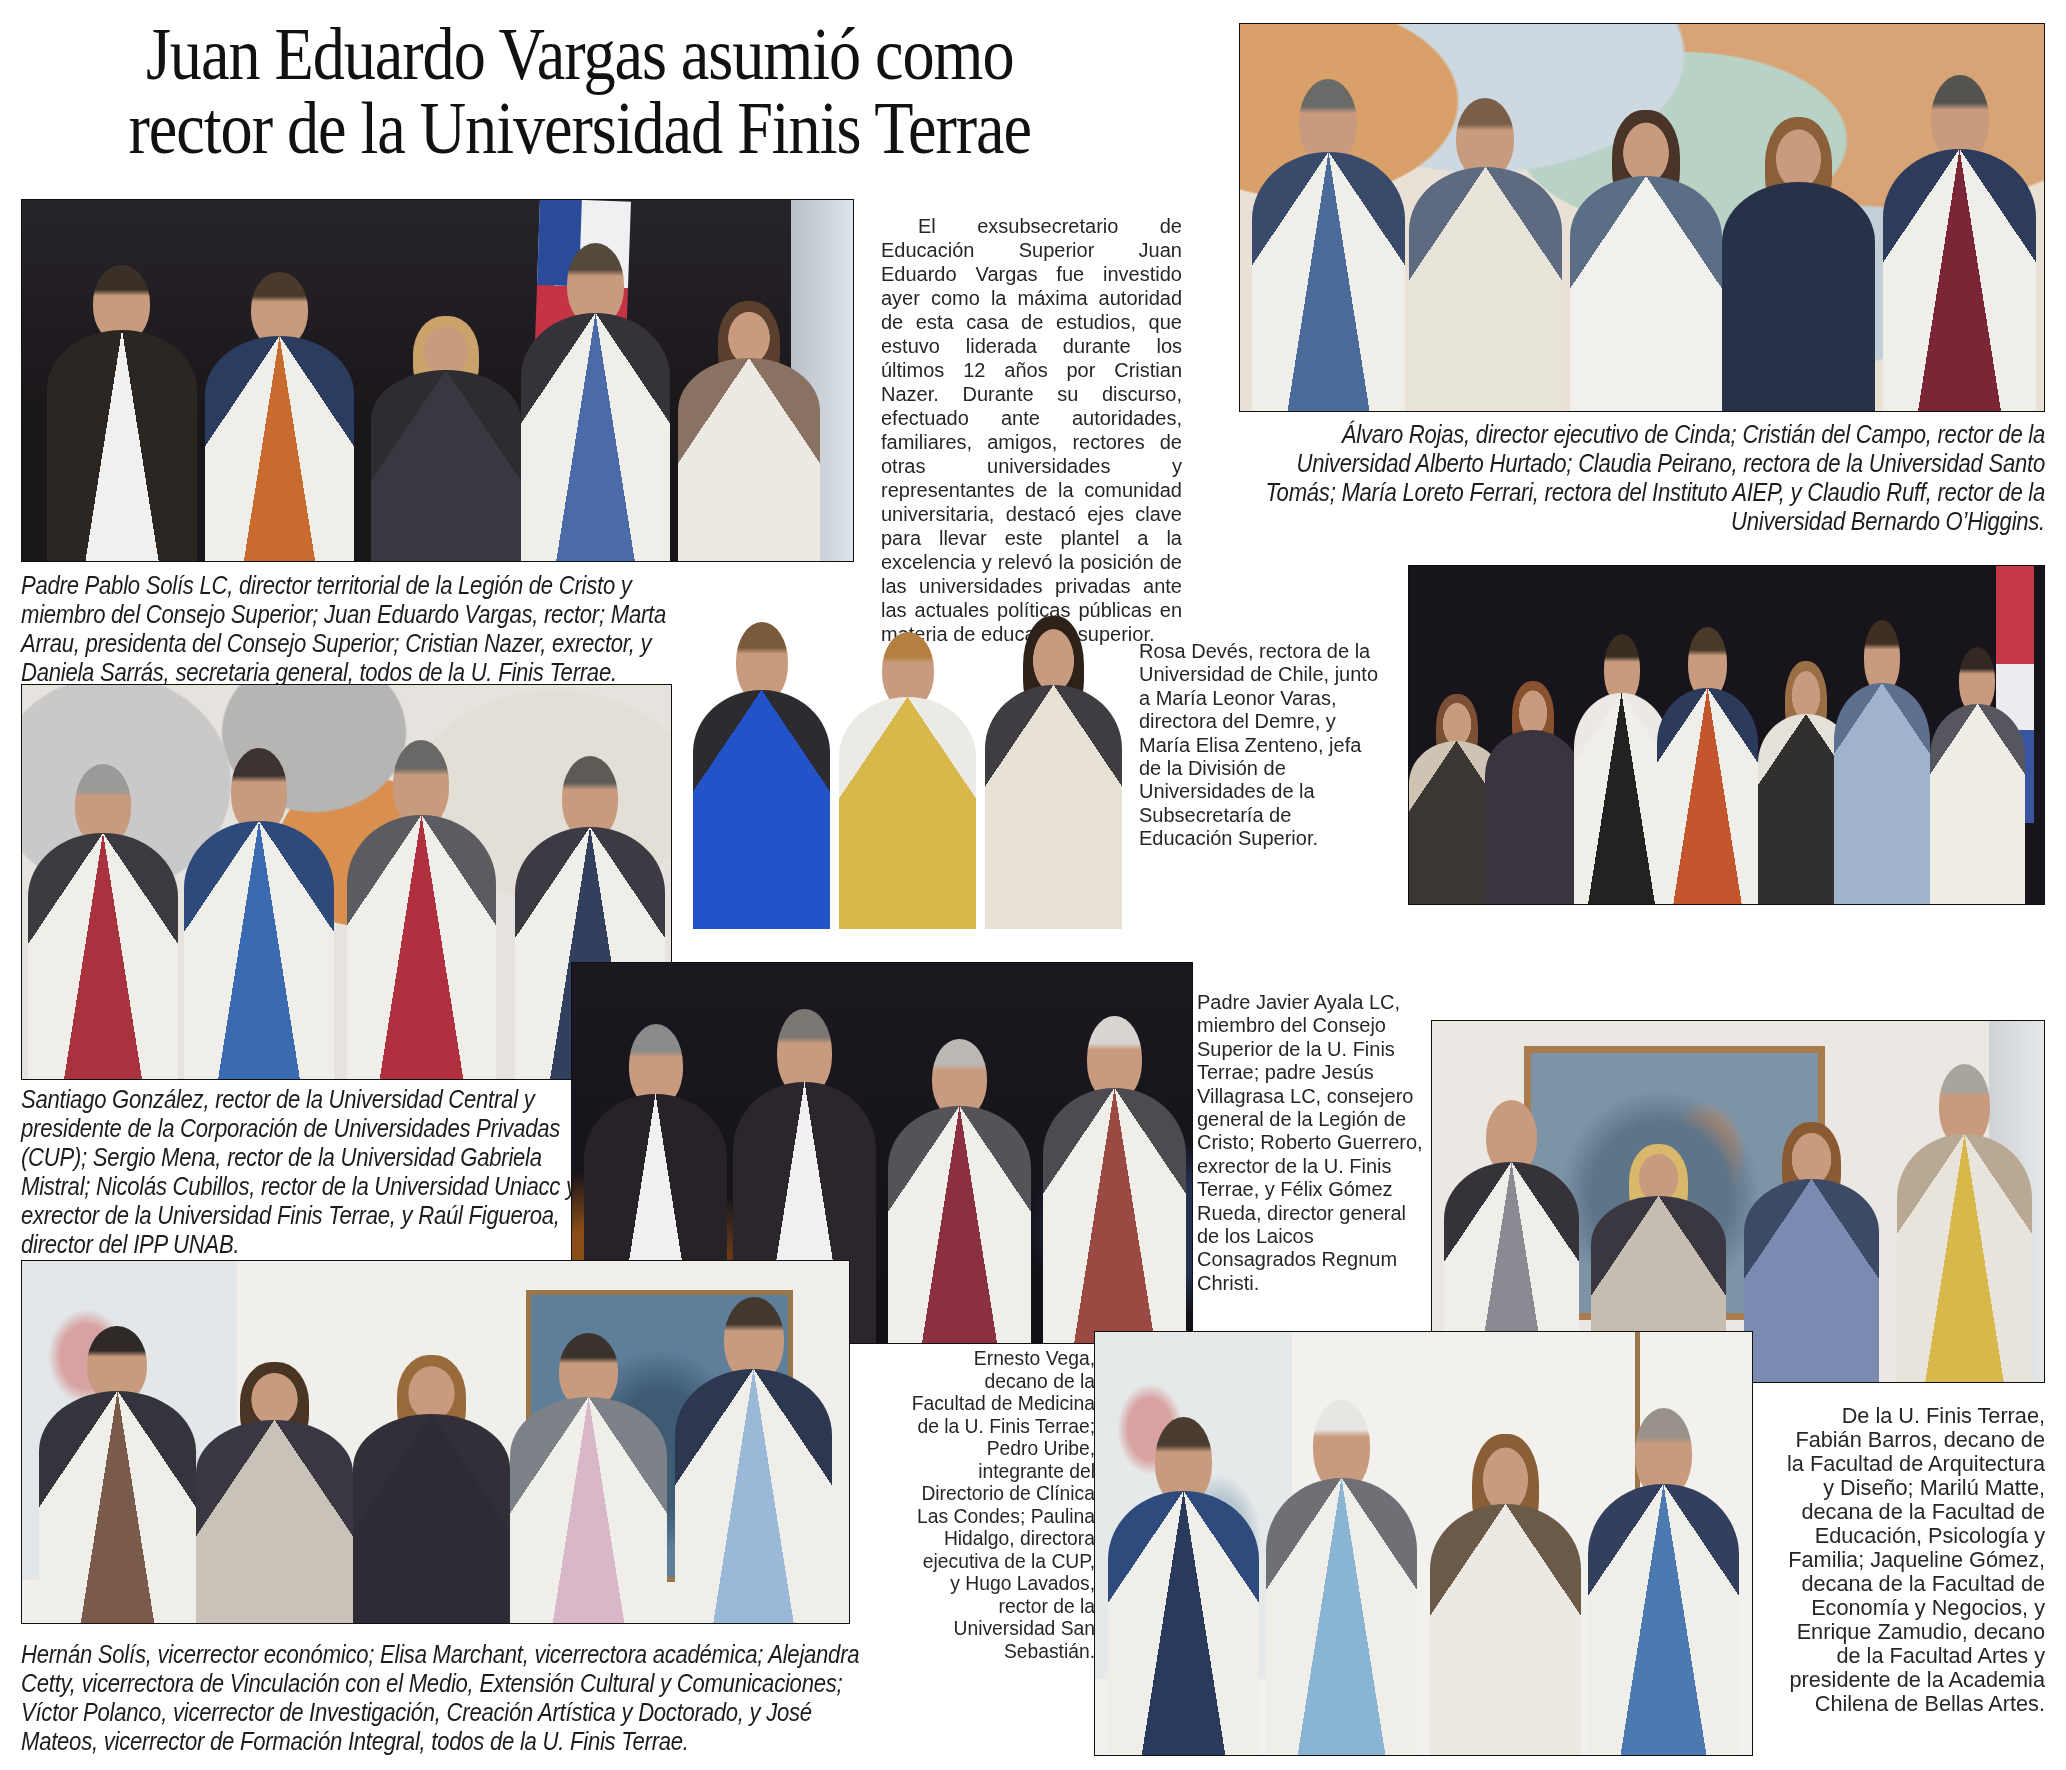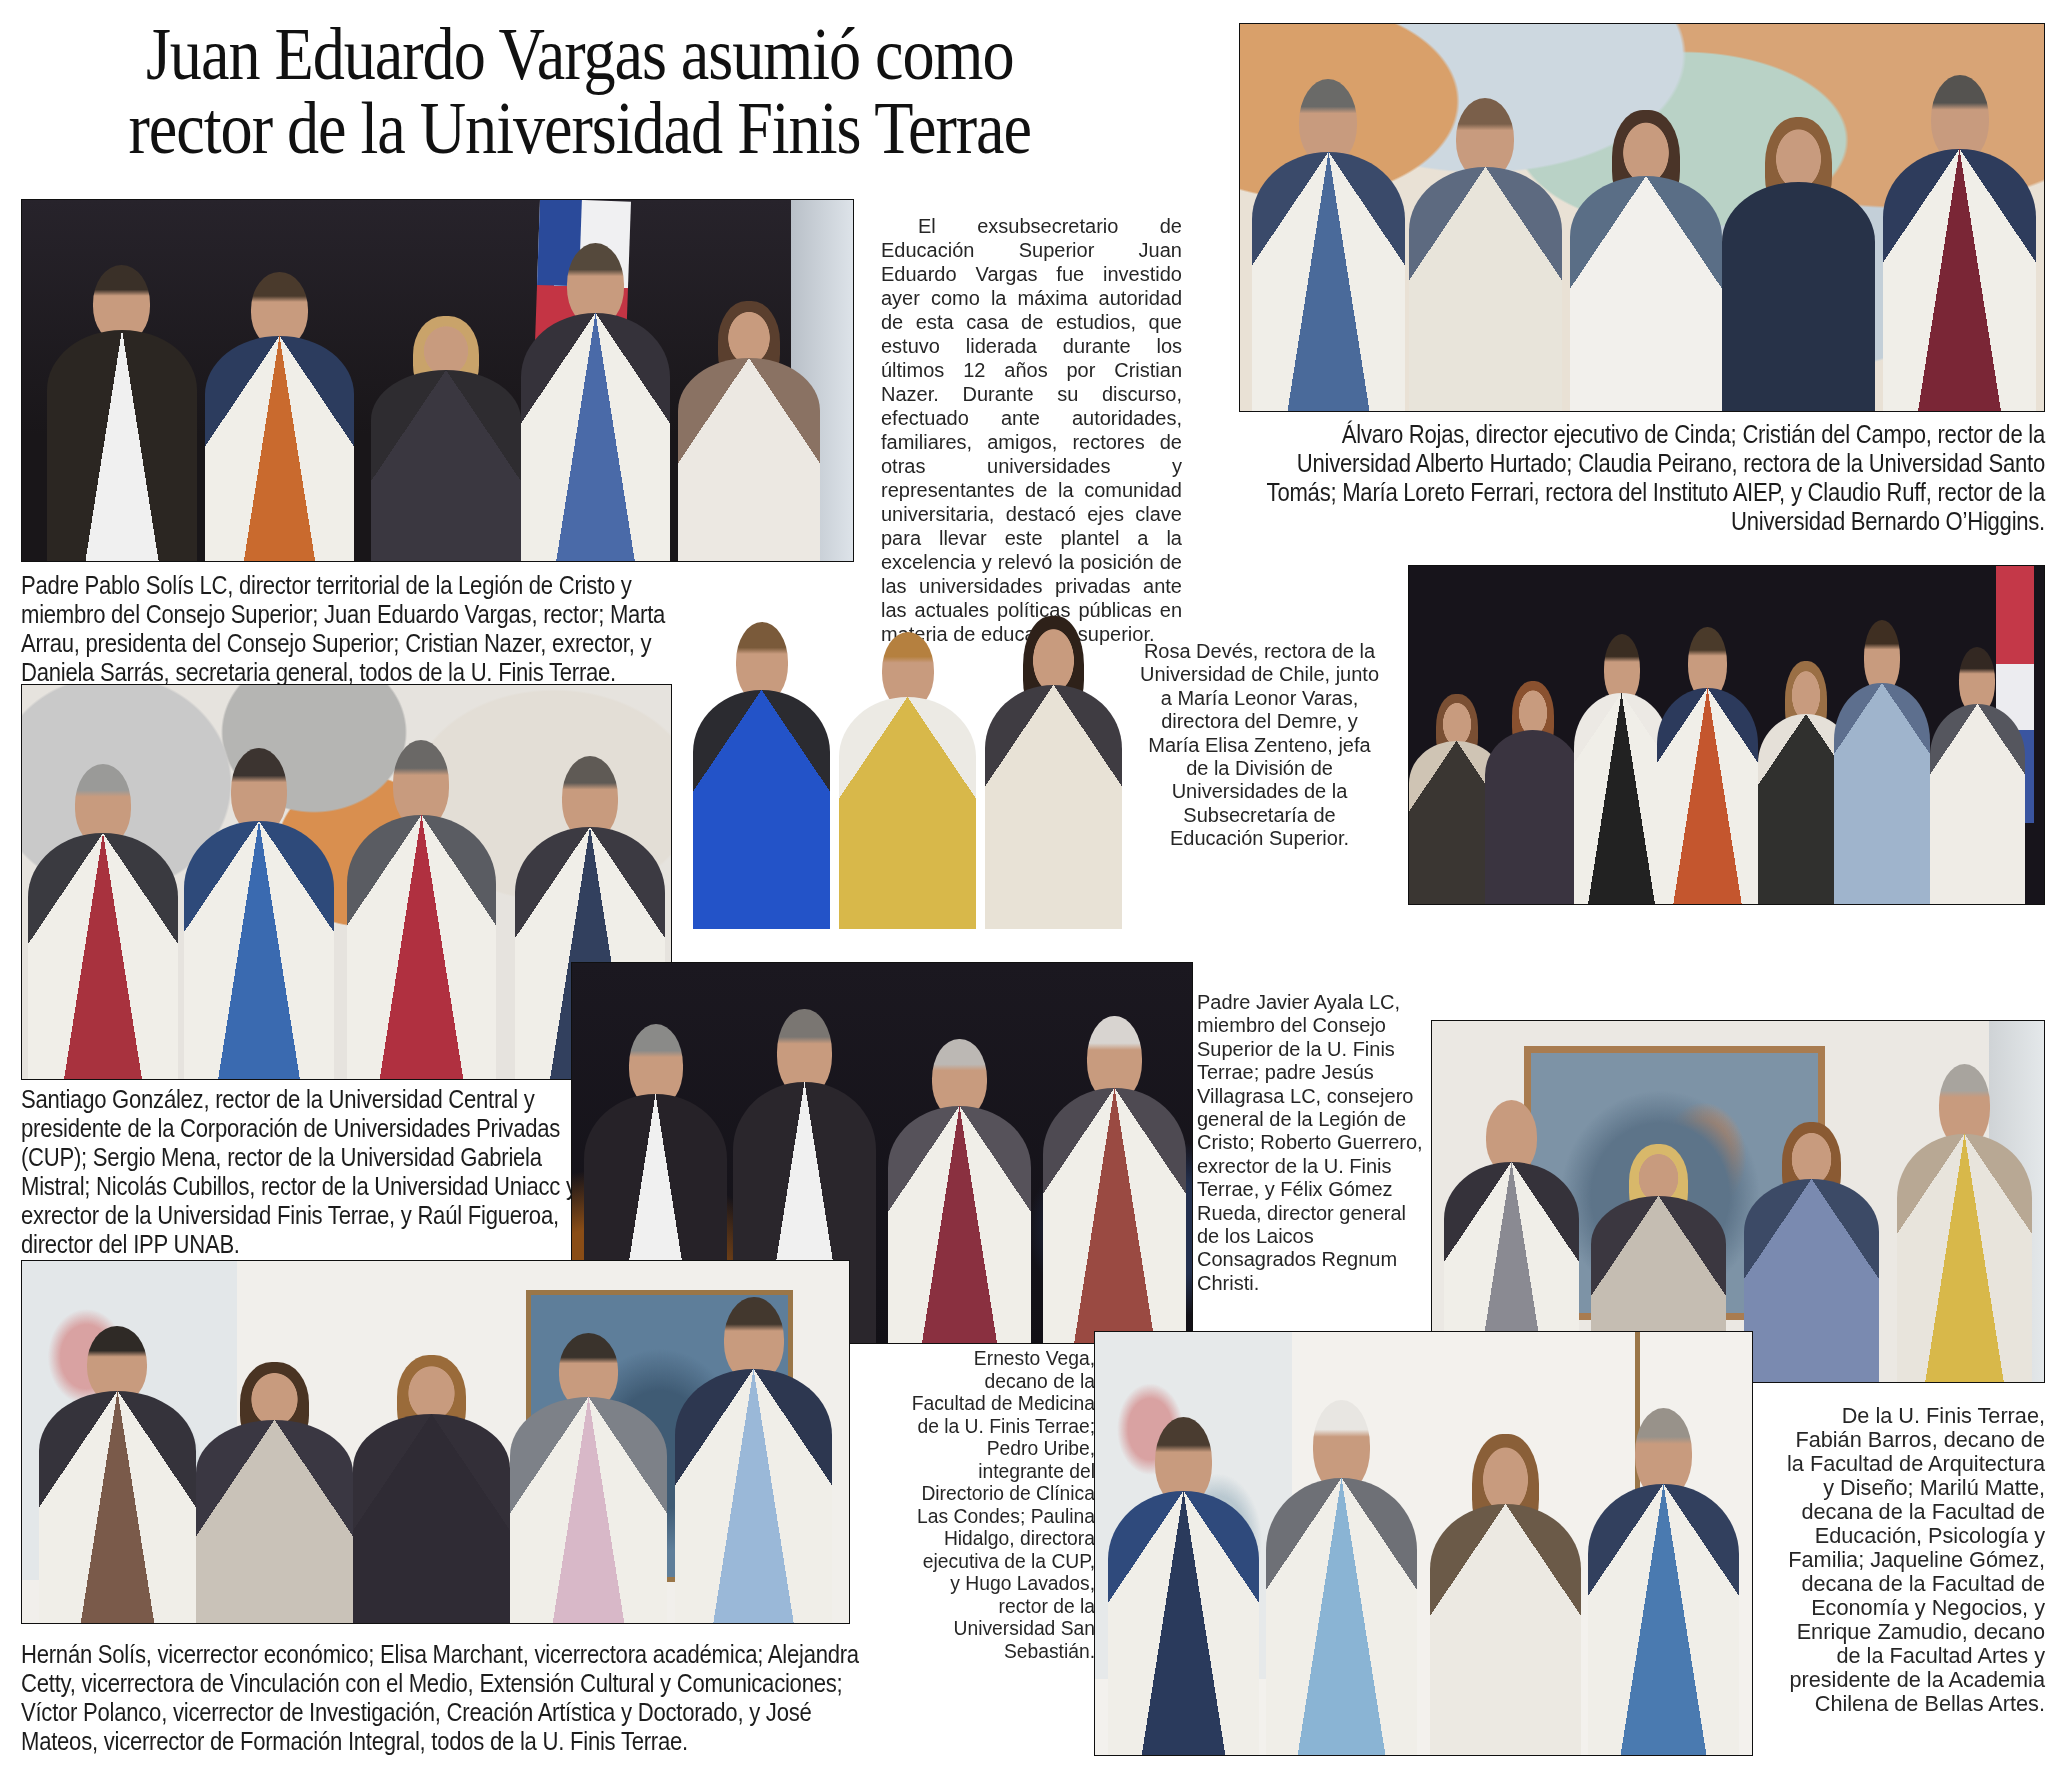--- a/index.html
+++ b/index.html
@@ -73,28 +73,28 @@
      background:radial-gradient(55% 60% at 50% 55%,#3f5b74 0 35%,transparent 60%),#5e7e9a;}
 
   #photo-medicina{background:#f3f1ed;}
   #photo-medicina .art-pale{left:0;top:0;width:30%;height:82%;
      background:radial-gradient(28% 22% at 28% 28%,#d9a2a2 0 40%,transparent 60%),
                 radial-gradient(38% 32% at 62% 60%,#b9c8d0 0 40%,transparent 60%),#e6e9ea;}
   #photo-medicina .art-blue{right:0;top:0;width:17%;height:86%;border-left:5.9px solid #9a7648;
      background:radial-gradient(60% 55% at 45% 55%,#4a6largely 0 0,transparent 0),#6b8dad;}
 
   
-  .cap{position:absolute;font-size:26px;line-height:29px;font-weight:400;color:#1c1c1c;letter-spacing:-0.3px;}
+  .cap{position:absolute;font-size:26px;line-height:29px;font-weight:400;color:#1c1c1c;letter-spacing:-0.3px;font-style:italic;}
   .cap .sx{display:block;transform:scaleX(.85);}
   .cap.left  .sx{transform-origin:0 0;text-align:left;}
   .cap.right .sx{transform-origin:100% 0;text-align:right;}
 
   
   .side{position:absolute;font-size:20px;line-height:23.4px;color:#262626;}
-  .side.center{text-align:center;}
+  .side.center{text-align:left;}
   .side.right{text-align:right;}
   .article{position:absolute;font-size:20px;line-height:24px;color:#262626;text-align:justify;}
   .article p{margin:15px;text-indent:37px;}
   .decanos-cap{font-size:21.7px;line-height:24px;}
 </style>
 </head>
 <body>
 
 <div class="page">
 

